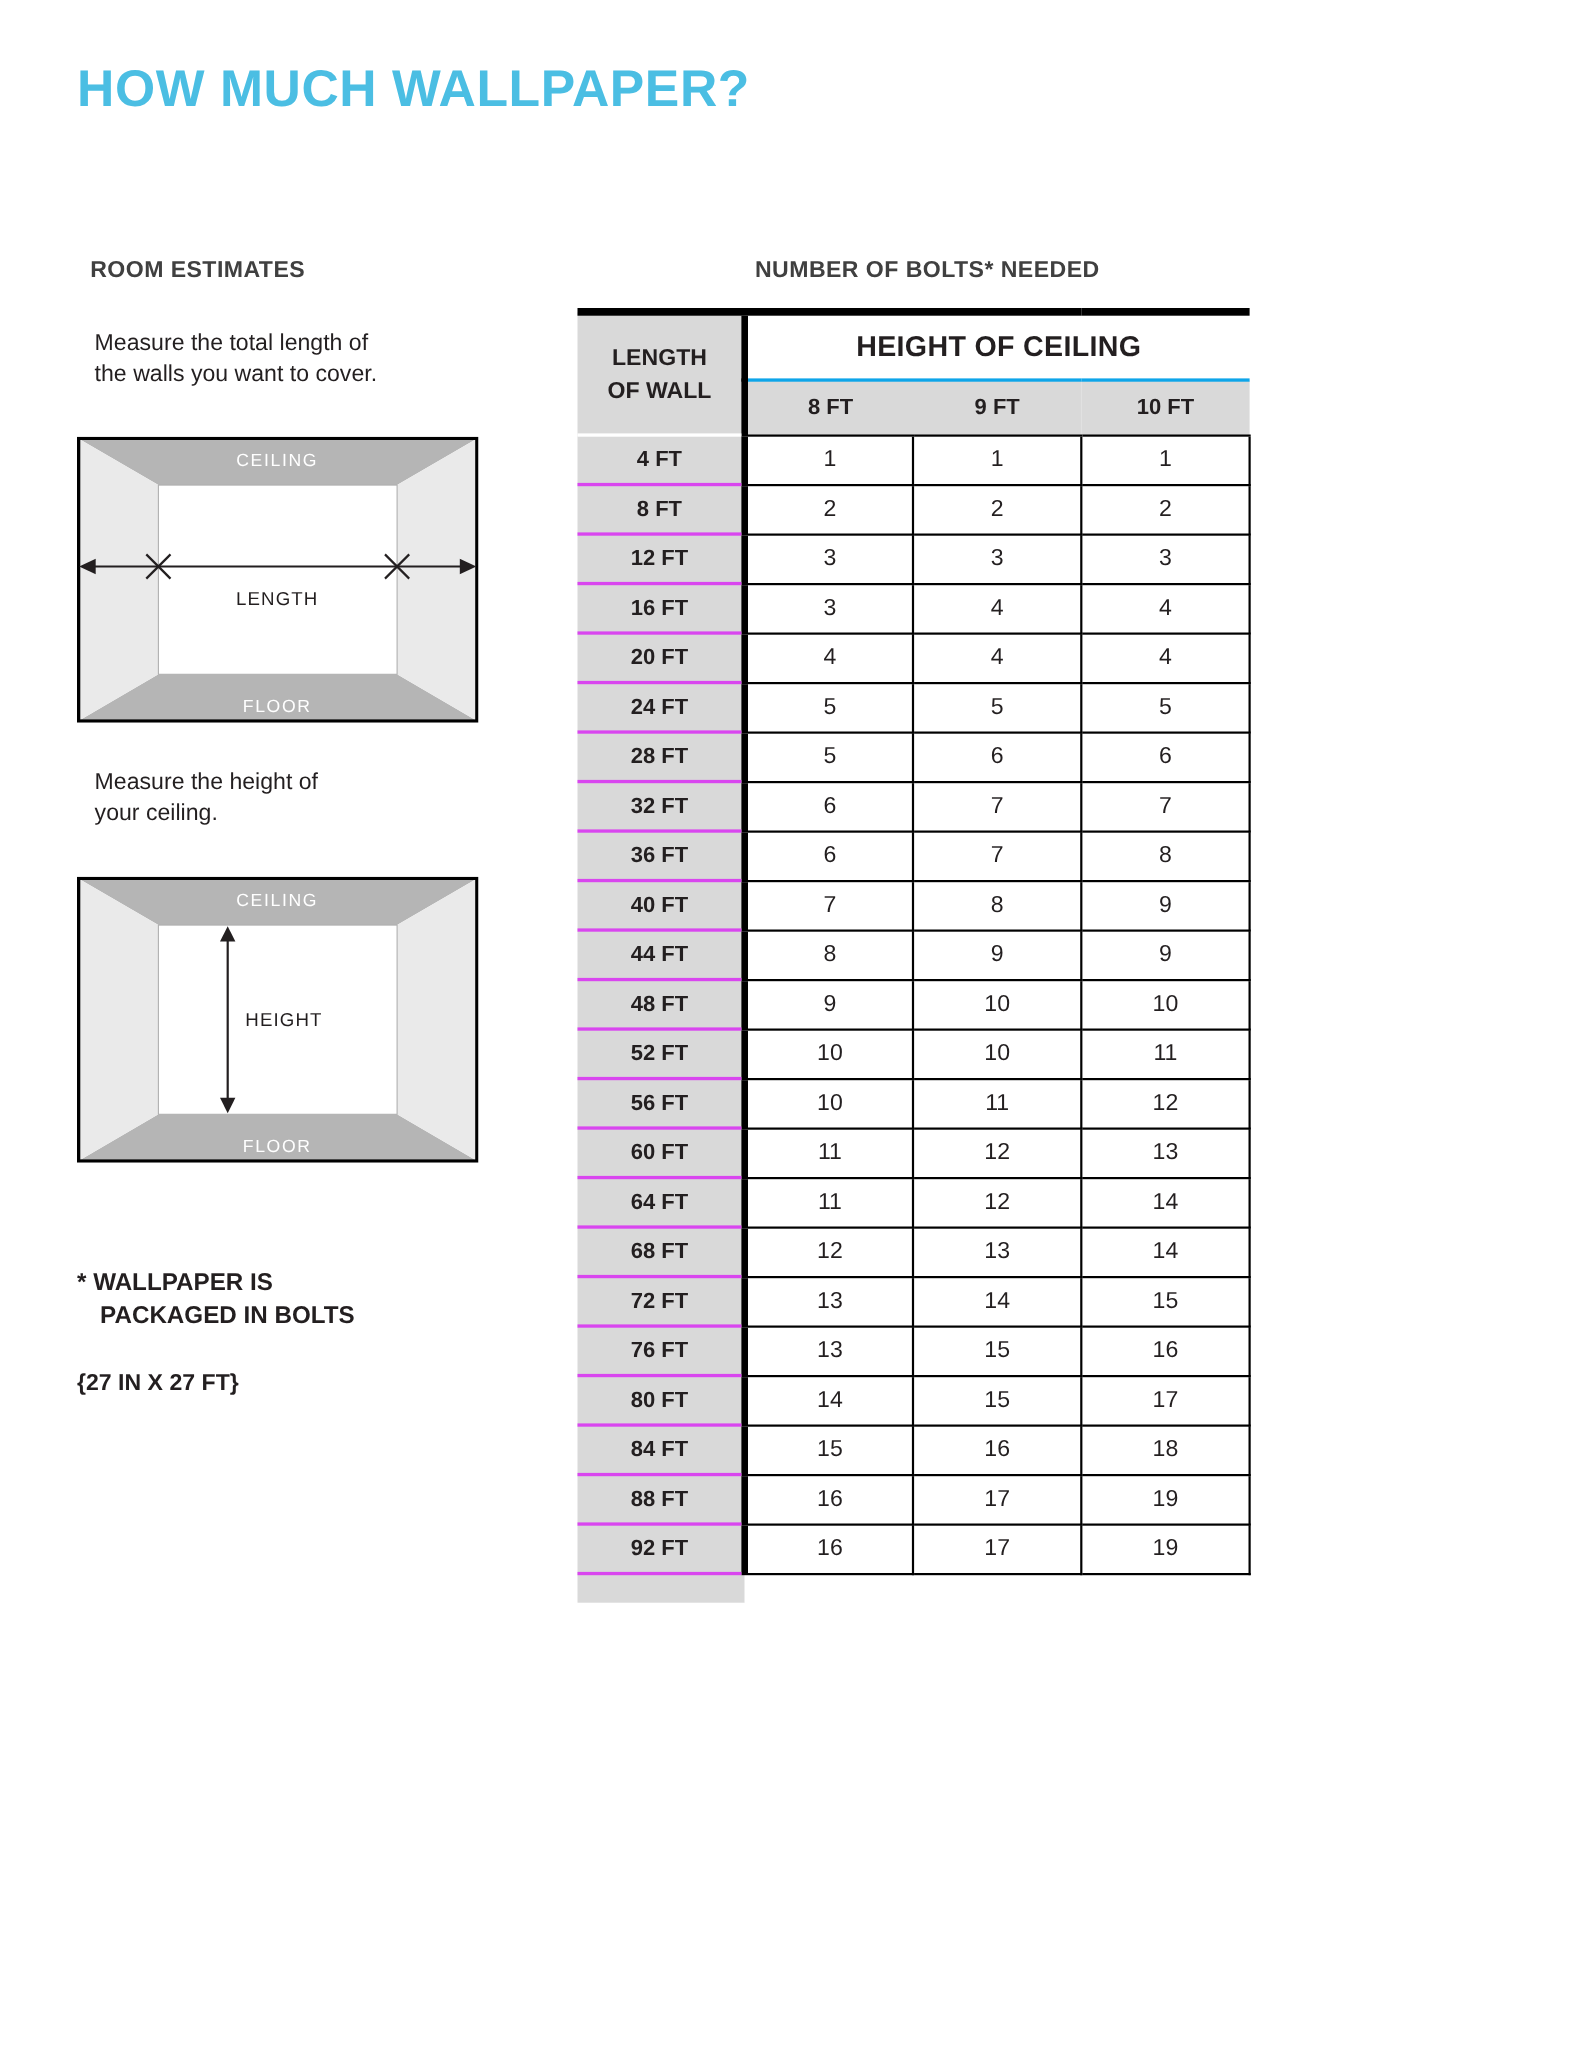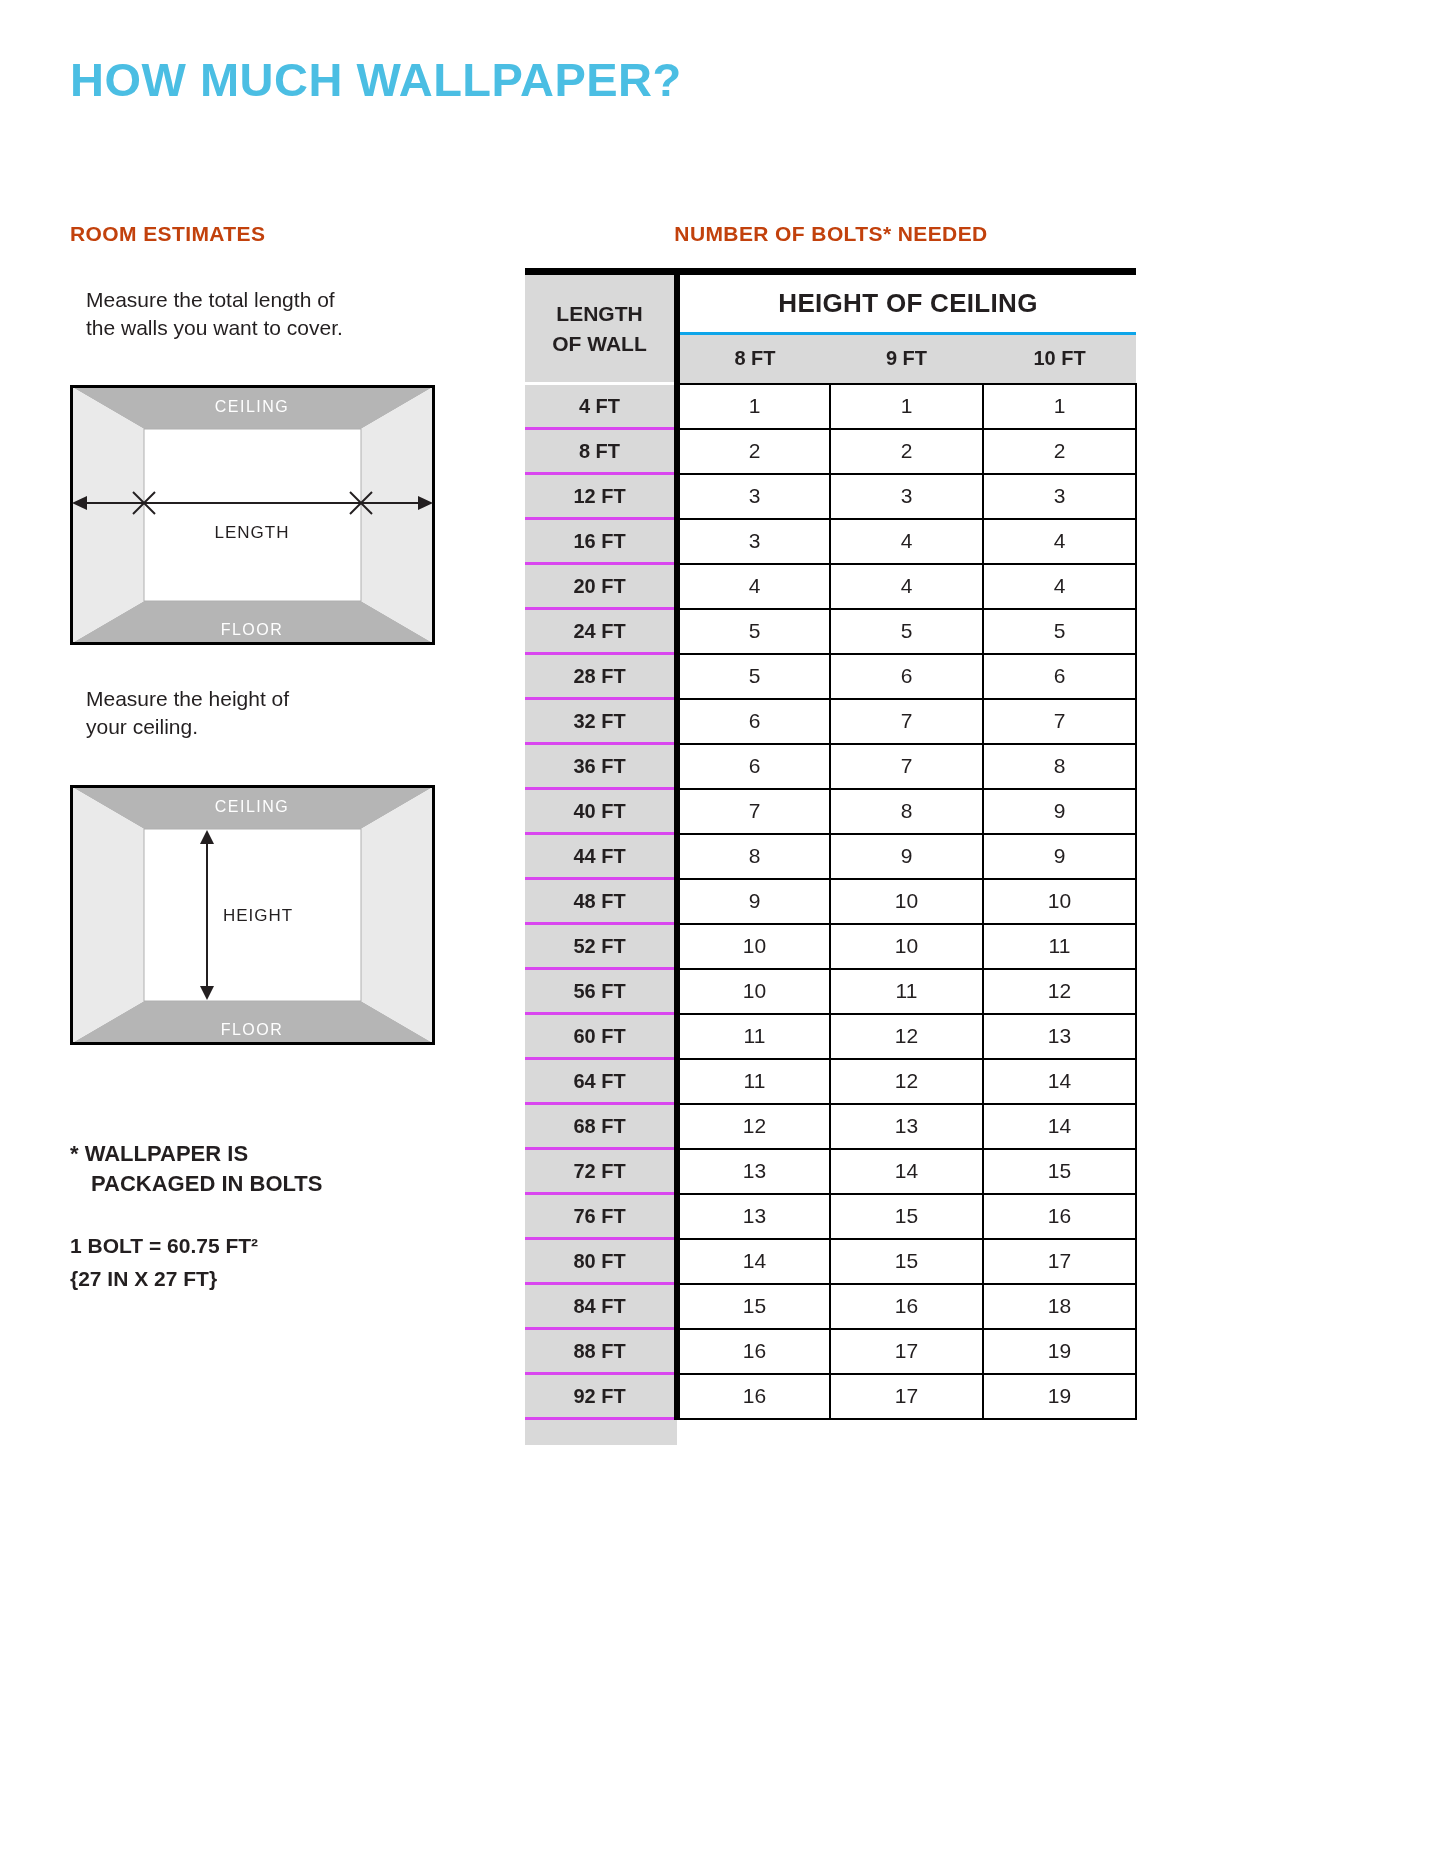--- a/index.html
+++ b/index.html
@@ -28,24 +28,24 @@
     position: absolute;
     left: 70px;
     top: 222px;
     display: flex;
     align-items: flex-start;
   }
   .left-col { width: 400px; flex: 0 0 400px; margin-right: 55px; }
   .right-col { width: 612px; }
 
   .section-heading {
-    margin: 0;
+    margin: 12px;
     font-size: 21px;
     font-weight: bold;
-    color: #c2410c;
+    color: #404040;
     letter-spacing: 0.4px;
   }
   .left-col .section-heading { margin-bottom: 40px; }
   .right-col .section-heading { text-align: center; width: 612px; margin-bottom: 22px; }
 
   .instruction {
     margin: 16px;
     font-size: 21px;
     line-height: 1.32;
     white-space: pre-line;
@@ -176,21 +176,20 @@
         <text class="svg-text" x="153" y="136" text-anchor="start" font-size="17" letter-spacing="1" fill="#231f20">HEIGHT</text>
       </svg>
 
 
       <div class="footnote">
         <div class="line1">* WALLPAPER IS</div>
         <div class="line2">PACKAGED IN BOLTS</div>
       </div>
 
       <div class="bolt-size">
-        <div class="line1">1 BOLT = 60.75 FT²</div>
         <div class="line2">{27 IN X 27 FT}</div>
       </div>
     </div>
 
     <div class="right-col">
       <h2 class="section-heading">NUMBER OF BOLTS* NEEDED</h2>
 
       <table class="bolt-table">
         <thead>
           <tr>

